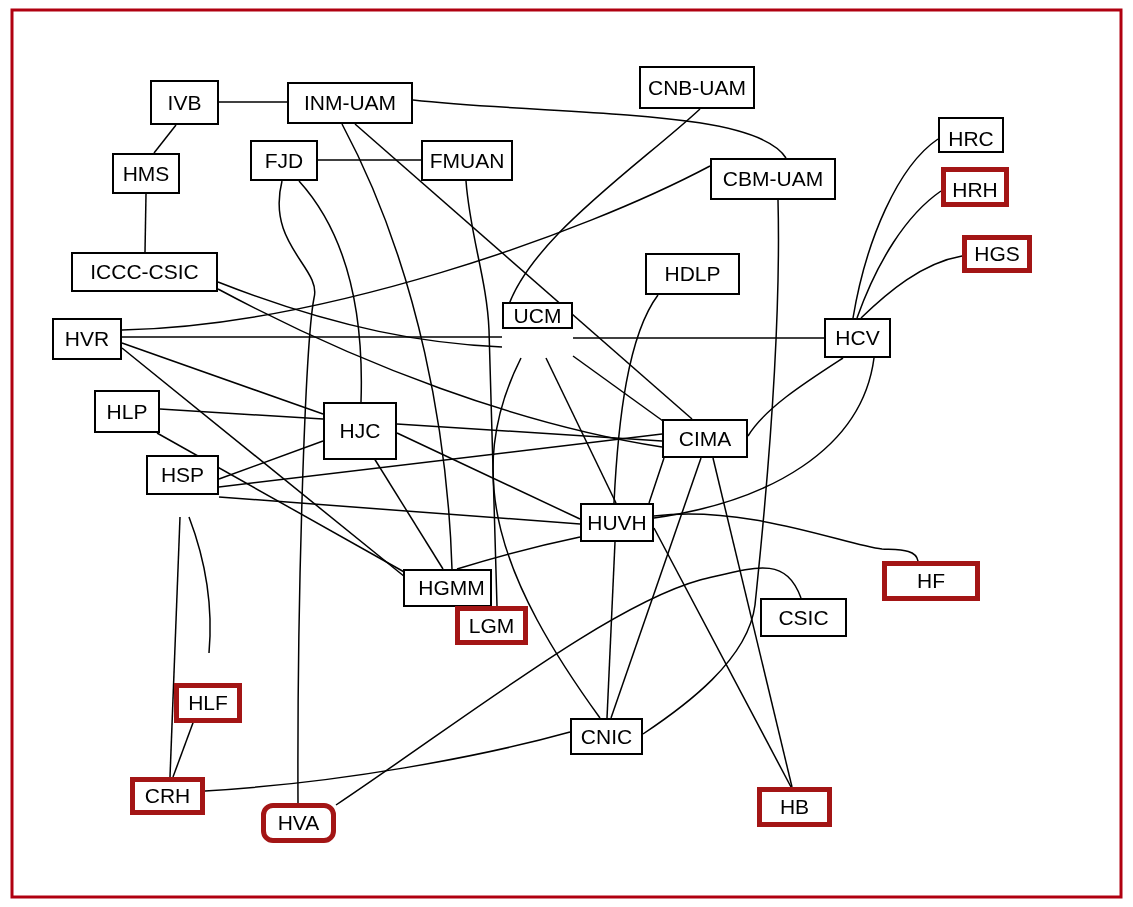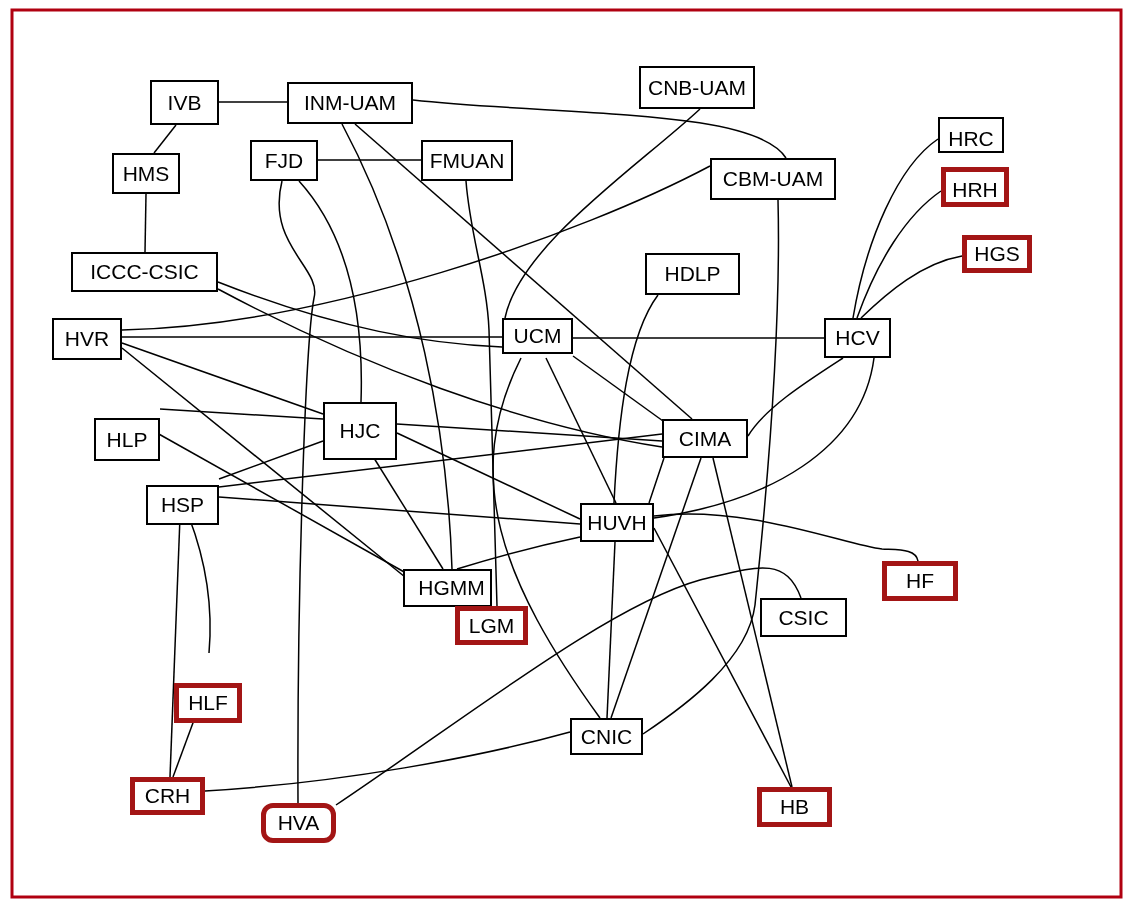--- a/index.html
+++ b/index.html
@@ -109,42 +109,42 @@
       </div>
       <div class="node" style="left: 71px; top: 252px; width: 147px; height: 40px;">
         <span>ICCC-CSIC</span>
       </div>
       <div class="node" style="left: 645px; top: 253px; width: 95px; height: 42px;">
         <span>HDLP</span>
       </div>
       <div class="node" style="left: 52px; top: 318px; width: 70px; height: 42px;">
         <span>HVR</span>
       </div>
-      <div class="node" style="left: 502px; top: 318px; width: 71px; height: 36px;">
+      <div class="node" style="left: 502px; top: 302px; width: 71px; height: 27px;">
         <span>UCM</span>
       </div>
       <div class="node" style="left: 824px; top: 318px; width: 67px; height: 40px;">
         <span>HCV</span>
       </div>
-      <div class="node" style="left: 94px; top: 390px; width: 66px; height: 43px; margin-top: 28px;">
+      <div class="node" style="left: 94px; top: 390px; width: 66px; height: 43px;">
         <span>HLP</span>
       </div>
       <div class="node" style="left: 323px; top: 402px; width: 74px; height: 58px;">
         <span>HJC</span>
       </div>
       <div class="node" style="left: 662px; top: 419px; width: 86px; height: 39px;">
         <span>CIMA</span>
       </div>
-      <div class="node" style="left: 146px; top: 485px; width: 73px; height: 40px;">
+      <div class="node" style="left: 146px; top: 455px; width: 73px; height: 40px;">
         <span>HSP</span>
       </div>
       <div class="node" style="left: 580px; top: 503px; width: 74px; height: 39px;">
         <span>HUVH</span>
       </div>
-      <div class="node hl" style="left: 882px; top: 561px; width: 76px; height: 40px;">
+      <div class="node hl" style="left: 882px; top: 561px; width: 98px; height: 40px;">
         <span>HF</span>
       </div>
       <div class="node" style="left: 403px; top: 569px; width: 89px; height: 38px; padding-left: 8px;">
         <span>HGMM</span>
       </div>
       <div class="node hl" style="left: 455px; top: 606px; width: 73px; height: 39px;">
         <span>LGM</span>
       </div>
       <div class="node" style="left: 760px; top: 598px; width: 87px; height: 39px;">
         <span>CSIC</span>

